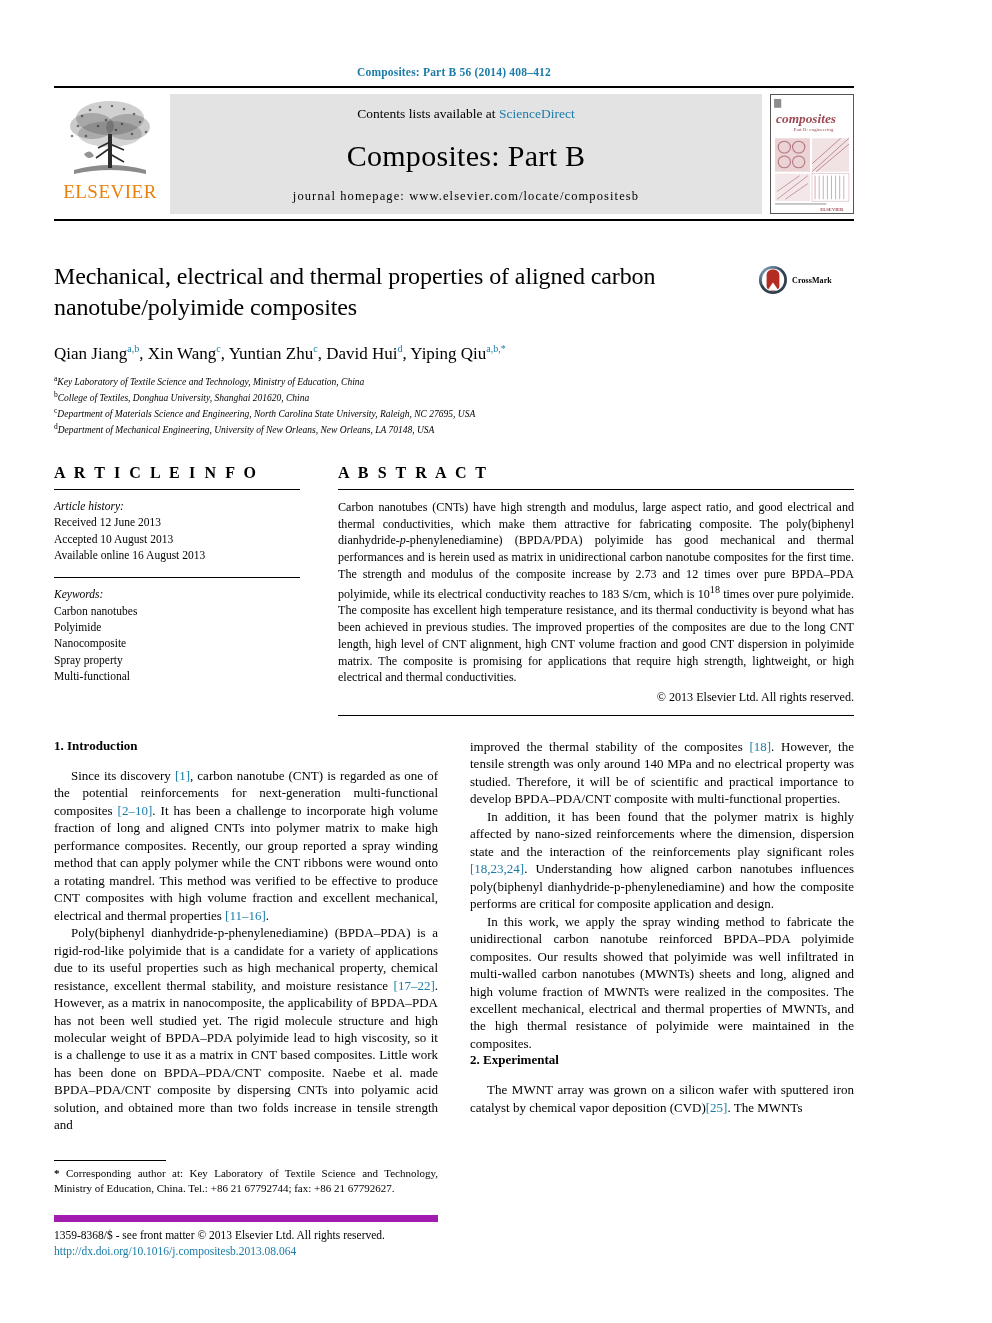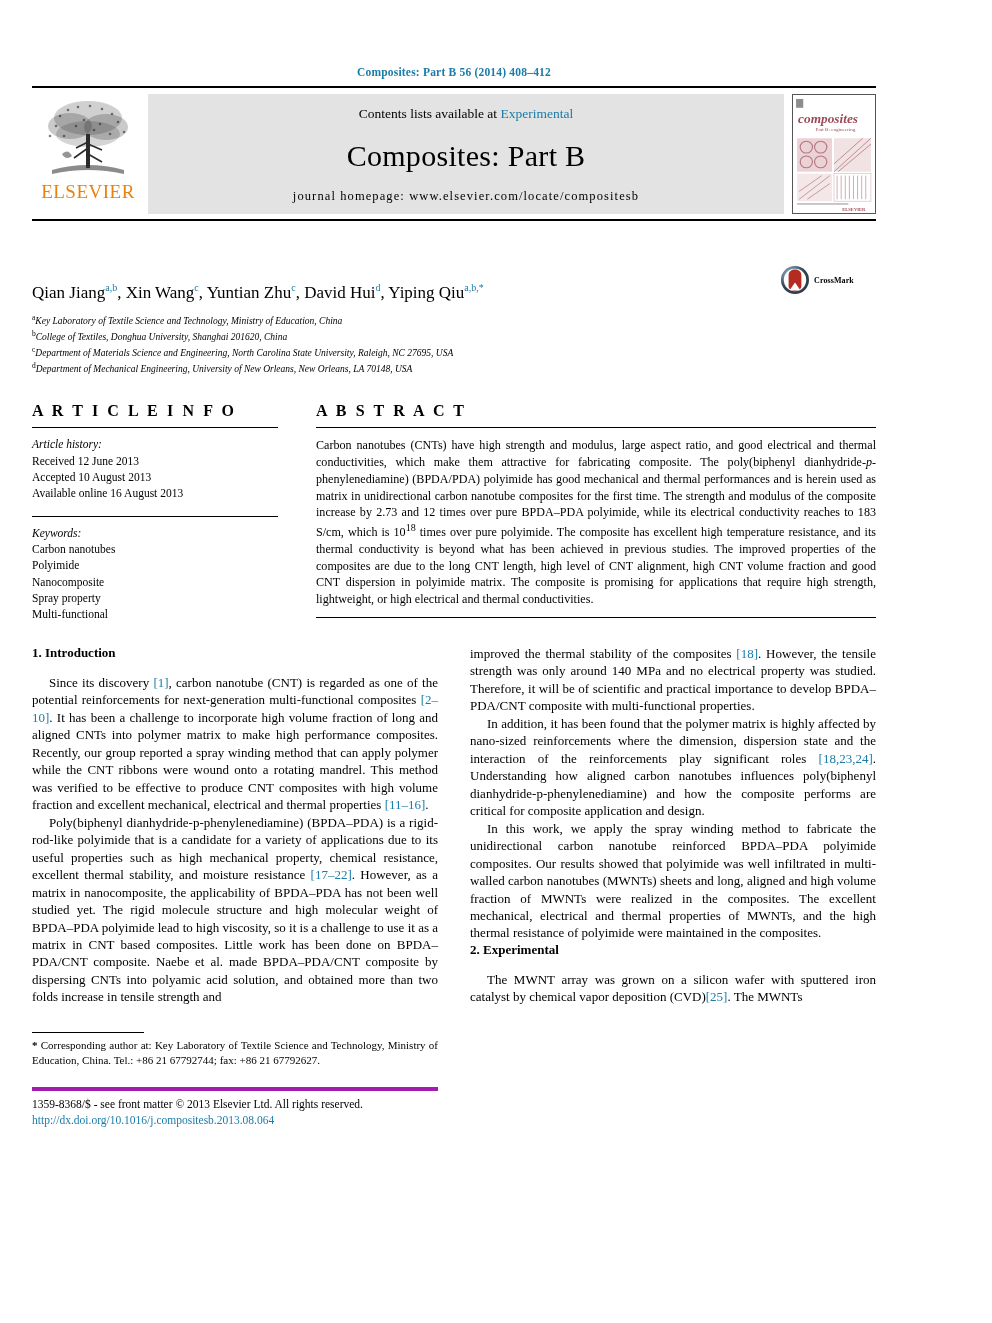--- a/index.html
+++ b/index.html
@@ -13,21 +13,21 @@
     font-family: "Liberation Serif", "DejaVu Serif", serif;
     color: #000000;
     position: relative;
     overflow: hidden;
   }
   .page {
     width: 908px;
     height: 1323px;
     position: relative;
     box-sizing: border-box;
-    padding: 0 32px;
+    padding: 0 54px;
   }
 
   
   .running-head {
     text-align: center;
     color: #1a7ba8;
     font-size: 11.5px;
     font-weight: bold;
     letter-spacing: .2px;
     padding-top: 66px;
@@ -244,21 +244,21 @@
     line-height: 1.34;
     text-align: justify;
   }
   .footnote .email-ital { font-style: italic; }
   .footnote a, .link { color: #1a7ba8; text-decoration: none; }
 
   .issn-block {
     margin-top: 20px;
     font-size: 11.5px;
     line-height: 1.4;
-    border-top: 4px solid #a21caf;
+    border-top: 7px solid #a21caf;
     padding-top: 5px;
     width: 100%;
   }
   .doi { color: #1a7ba8; }
 </style>
 </head>
 <body>
 
 <div class="page">
 
@@ -295,21 +295,21 @@
               <circle cx="10" cy="40" r="1.3"></circle>
           </g>
           <path d="M22 58 q6 -6 10 2 q-6 5 -10 -2Z" opacity="0.5"></path>
         </g>
       </svg>
       <div class="elsevier-word">ELSEVIER</div>
     </div>
 
     <div class="journal-band">
       <div class="contents-line">
-        <span>Contents lists available at </span><span class="sd">Experimental</span>
+        <span>Contents lists available at </span><span class="sd">ScienceDirect</span>
       </div>
       <div class="journal-title">Composites: Part B</div>
       <div class="homepage-line">journal homepage: www.elsevier.com/locate/compositesb</div>
     </div>
 
     <div class="cover-block">
       <svg class="cover-svg" viewBox="0 0 80 120" preserveAspectRatio="none">
         <rect x="0" y="0" width="80" height="120" fill="#ffffff"></rect>
         <rect x="3" y="4" width="7" height="9" fill="#8d8d8d"></rect>
         <text x="5" y="28" font-family="Liberation Serif, serif" font-size="13" font-style="italic" font-weight="bold" fill="#9e4a55">composites</text>
@@ -337,20 +337,21 @@
           </g>
         </g>
         <rect x="4" y="110" width="50" height="1.6" fill="#b9b9b9"></rect>
         <text x="48" y="118" font-family="Liberation Serif, serif" font-size="4.5" font-weight="bold" fill="#9e4a55">ELSEVIER</text>
       </svg>
     </div>
   </div>
 
   <div class="title-row">
     <div class="title-main">
+      <h1 class="article-title">Mechanical, electrical and thermal properties of aligned carbon nanotube/polyimide composites</h1>
       <div class="authors">Qian Jiang<sup>a,b</sup>, Xin Wang<sup>c</sup>, Yuntian Zhu<sup>c</sup>, David Hui<sup>d</sup>, Yiping Qiu<sup>a,b,</sup><sup class="star">*</sup></div>
       <div class="affiliations">
         <div><sup>a</sup><span>Key Laboratory of Textile Science and Technology, Ministry of Education, China</span></div>
         <div><sup>b</sup><span>College of Textiles, Donghua University, Shanghai 201620, China</span></div>
         <div><sup>c</sup><span>Department of Materials Science and Engineering, North Carolina State University, Raleigh, NC 27695, USA</span></div>
         <div><sup>d</sup><span>Department of Mechanical Engineering, University of New Orleans, New Orleans, LA 70148, USA</span></div>
       </div>
     </div>
     <div class="crossmark">
       <svg width="30" height="30" viewBox="0 0 30 30">
@@ -389,20 +390,21 @@
         <div>Spray property</div>
         <div>Multi-functional</div>
       </div>
     </div>
 
     <div class="col-abs">
       <div class="sec-heading">A B S T R A C T</div>
       <div class="rule-top"></div>
       <div class="abstract-body">
         <p>Carbon nanotubes (CNTs) have high strength and modulus, large aspect ratio, and good electrical and thermal conductivities, which make them attractive for fabricating composite. The poly(biphenyl dianhydride-<i>p</i>-phenylenediamine) (BPDA/PDA) polyimide has good mechanical and thermal performances and is herein used as matrix in unidirectional carbon nanotube composites for the first time. The strength and modulus of the composite increase by 2.73 and 12 times over pure BPDA–PDA polyimide, while its electrical conductivity reaches to 183 S/cm, which is 10<sup>18</sup> times over pure polyimide. The composite has excellent high temperature resistance, and its thermal conductivity is beyond what has been achieved in previous studies. The improved properties of the composites are due to the long CNT length, high level of CNT alignment, high CNT volume fraction and good CNT dispersion in polyimide matrix. The composite is promising for applications that require high strength, lightweight, or high electrical and thermal conductivities.</p>
+        <div class="copyright">© 2013 Elsevier Ltd. All rights reserved.</div>
       </div>
       <div class="abs-bottom-rule"></div>
     </div>
   </div>
 
   <div class="body-cols">
 
     <div class="bcol left">
       <h2 class="num-heading">1. Introduction</h2>
       <p>Since its discovery <span class="ref">[1]</span>, carbon nanotube (CNT) is regarded as one of the potential reinforcements for next-generation multi-functional composites <span class="ref">[2–10]</span>. It has been a challenge to incorporate high volume fraction of long and aligned CNTs into polymer matrix to make high performance composites. Recently, our group reported a spray winding method that can apply polymer while the CNT ribbons were wound onto a rotating mandrel. This method was verified to be effective to produce CNT composites with high volume fraction and excellent mechanical, electrical and thermal properties <span class="ref">[11–16]</span>.</p>

